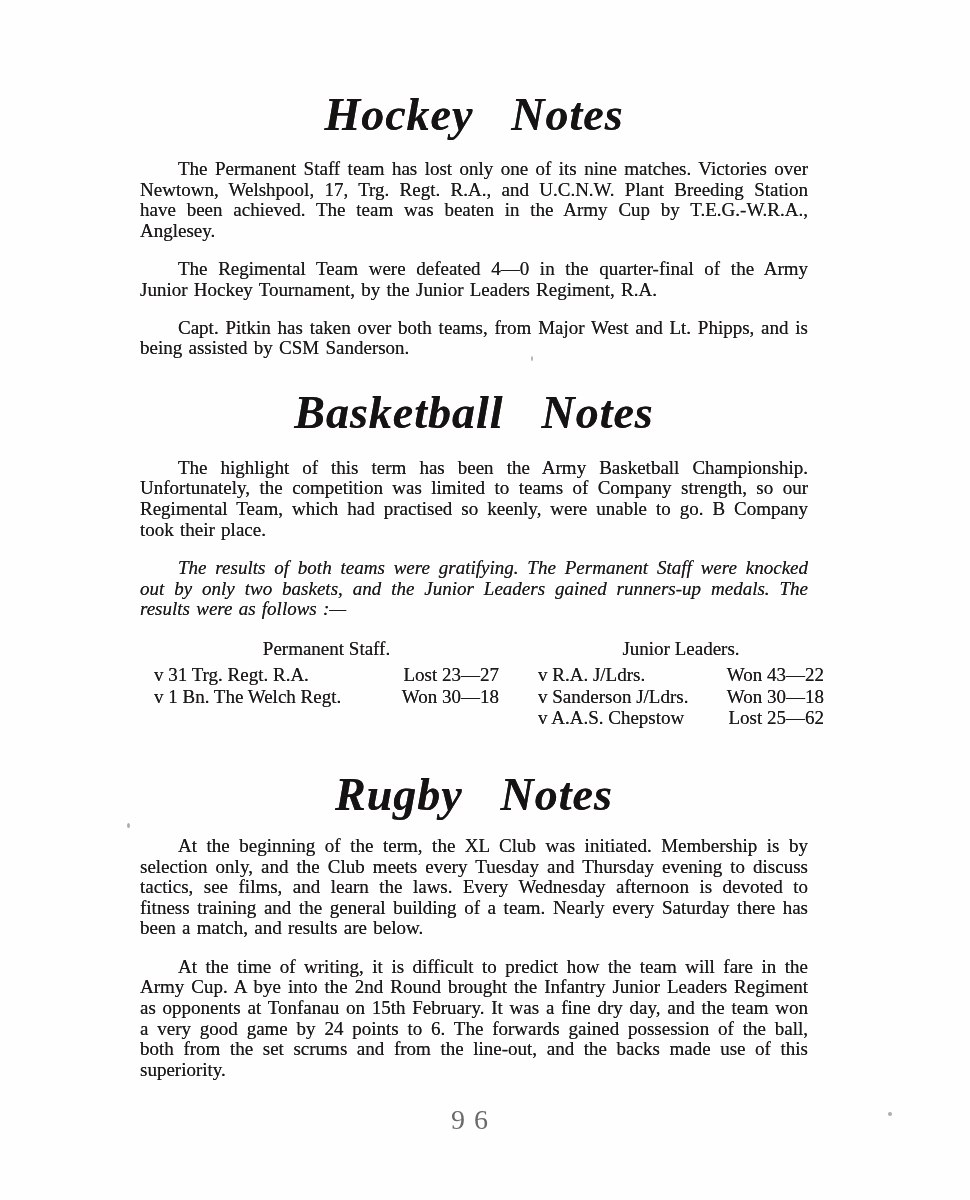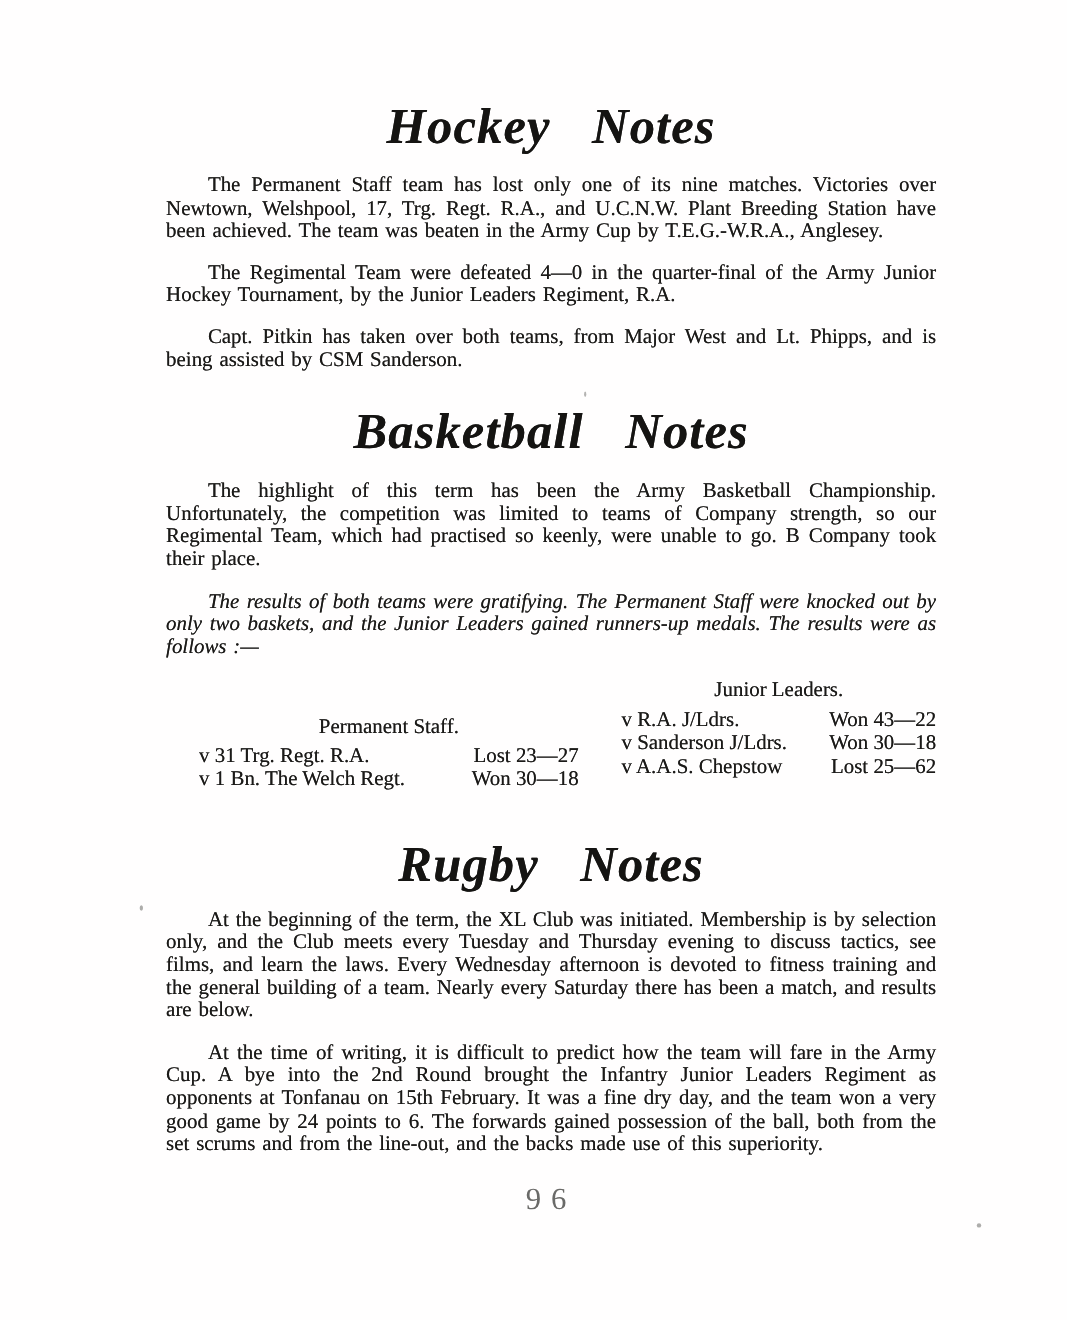--- a/index.html
+++ b/index.html
@@ -11,41 +11,41 @@
     position: relative;
     width: 970px;
     height: 1200px;
     background: #fffefe;
     font-family: "Liberation Serif", "DejaVu Serif", serif;
     color: #1b1a18;
     overflow: hidden;
   }
   .content {
     position: absolute;
-    left: 151px;
+    left: 124px;
     top: 0;
     width: 700px;
   }
   .title {
     margin: 0;
     font-style: italic;
     font-weight: 600;
     font-size: 46px;
     line-height: 46px;
     text-align: center;
     word-spacing: 0.55em;
     letter-spacing: 1px;
     color: #151412;
     text-shadow: 0 0 0.4px #333;
   }
   .title-hockey     { margin-top: 92px; }
   .title-basketball { margin-top: 31px; }
   .title-rugby      { margin-top: 43px; }
   .body {
-    margin: 0;
+    margin: 16px;
     font-size: 19px;
     line-height: 20.6px;
     text-align: justify;
     text-indent: 38px;
     word-spacing: 1.5px;
     text-shadow: 0 0 0.3px #444;
   }
   .p1 { margin-top: 21px; }
   .p2 { margin-top: 18px; }
   .p3 { margin-top: 17px; }
@@ -53,21 +53,21 @@
   .p5 { margin-top: 18px; font-style: italic; }
   .p6 { margin-top: 18px; }
   .p7 { margin-top: 18px; }
   .results {
     display: flex;
     margin-top: 18px;
     font-size: 19px;
     line-height: 21.5px;
     text-shadow: 0 0 0.3px #444;
   }
-  .col-left  { margin-left: 30px; width: 345px; margin-top: 33px; }
+  .col-left  { margin-left: 30px; width: 345px; }
   .col-right { margin-left: 39px; width: 286px; }
   .col-heading {
     text-align: center;
     margin-bottom: 5px;
   }
   .result-row {
     display: flex;
     justify-content: space-between;
   }
   .opp, .res { white-space: nowrap; }

